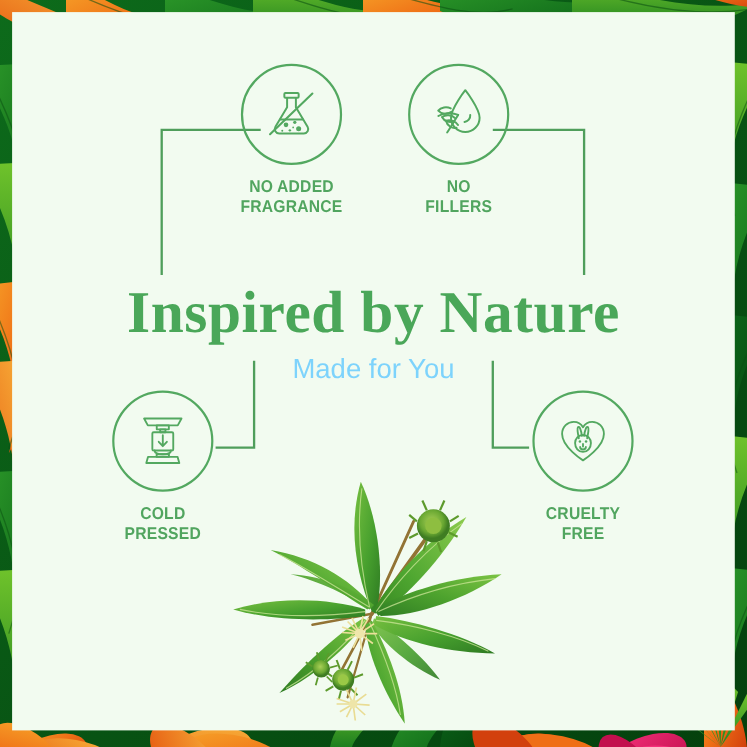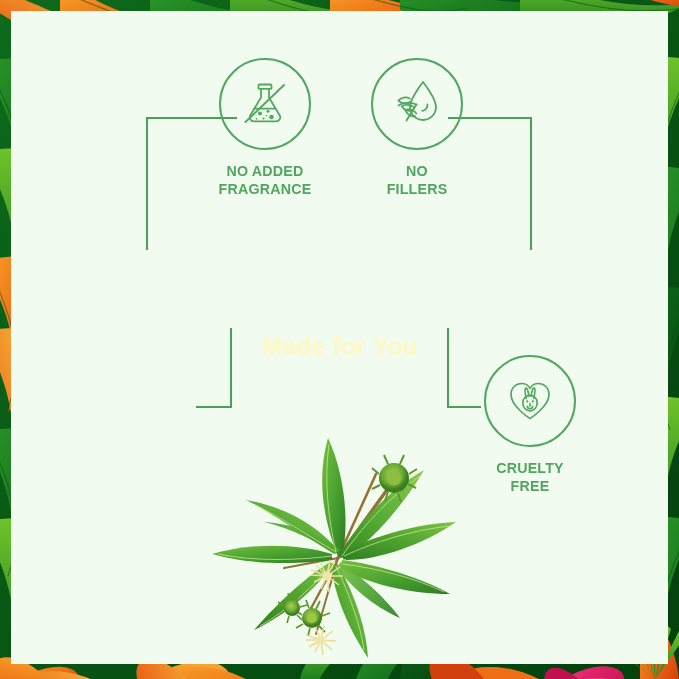--- a/index.html
+++ b/index.html
@@ -55,25 +55,24 @@
     font-family:"Liberation Serif",serif;
     font-weight:bold;
     font-size:54px;
     line-height:58px;
     color:#4aa759;
     letter-spacing:0.5px;
   }
   .subline{
     position:absolute;left:0;right:0;top:321px;text-align:center;
     font-family:"Liberation Sans",sans-serif;
-    font-weight:bold;
+    font-weight:normal;
     font-size:25px;
     line-height:30px;
-    color:#fef9c3;
-    margin-top:10px;
+    color:#7dd3fc;
   }
 
   
   .plant{position:absolute;left:188px;top:418px;width:290px;height:240px;}
   .plant svg{display:block;width:100%;height:100%;}
 </style>
 </head>
 <body>
 
 <div id="stage">
@@ -242,20 +241,38 @@
           <path d="M22.8,24.5 C19,22.6 13.8,23.4 11.4,26.6 C14.4,30 20,30.4 23.4,27.6"></path>
           <path d="M26.6,33.2 C23.6,30.4 18.2,30 14.8,32.4 C16.8,36.4 22.2,38 25.8,35.8"></path>
           <path d="M29.4,39.6 C27.2,36.2 22.2,34.4 18.4,35.8 C19.4,40.2 24,43.2 28,42.2"></path>
         </g>
       </svg>
     </div>
     <div class="cap">NO
 FILLERS</div>
   </div>
 
+  <div class="badge" id="badge-cold">
+    <div class="circ">
+      <svg width="60" height="60" viewBox="0 0 60 60">
+        <g fill="none" stroke="#53a860" stroke-width="1.7" stroke-linecap="round" stroke-linejoin="round">
+          <path d="M13,9.5 h34 l-3.4,6.2 h-27.2 Z"></path>
+          <path d="M24.5,15.7 h11 v3.6 h-11 Z"></path>
+          <path d="M27.6,19.3 h4.8 v2.6 h-4.8 Z"></path>
+          <rect x="20.5" y="21.9" width="19" height="16.6" rx="1.2"></rect>
+          <path d="M22.6,38.5 c0,2.3 2.2,3.4 7.4,3.4 s7.4,-1.1 7.4,-3.4"></path>
+          <path d="M24.4,41.9 h11.2 v2.4 h-11.2 Z"></path>
+          <path d="M16.6,44.3 h26.8 l1.6,5.6 h-30 Z"></path>
+          <path d="M30,24.6 v9.6 M26.3,30.6 L30,34.6 L33.7,30.6"></path>
+        </g>
+      </svg>
+    </div>
+    <div class="cap">COLD
+PRESSED</div>
+  </div>
 
   <div class="badge" id="badge-cruelty">
     <div class="circ">
       <svg width="60" height="60" viewBox="0 0 60 60">
         <g fill="none" stroke="#53a860" stroke-width="1.7" stroke-linecap="round" stroke-linejoin="round">
           <path d="M30,47.5 C30,47.5 11,35.5 11,23.5 C11,16.8 16,12.5 21.6,12.5 C25.4,12.5 28.4,14.6 30,17.4 C31.6,14.6 34.6,12.5 38.4,12.5 C44,12.5 49,16.8 49,23.5 C49,35.5 30,47.5 30,47.5 Z"></path>
           <path d="M26.2,27.4 C25.2,22.6 24.4,18.6 25.4,17.4 C26.8,15.8 28.4,20.4 29,25.2"></path>
           <path d="M33.8,27.4 C34.8,22.6 35.6,18.6 34.6,17.4 C33.2,15.8 31.6,20.4 31,25.2"></path>
           <path d="M30,24.4 C34.2,24.4 37.2,27.6 37.2,31.8 C37.2,36.4 34.2,39.8 30,39.8 C25.8,39.8 22.8,36.4 22.8,31.8 C22.8,27.6 25.8,24.4 30,24.4 Z"></path>
           <path d="M30,32.6 v2.4 M27.4,35.4 a2.6,2.2 0 0 0 5.2,0"></path>
@@ -263,20 +280,21 @@
         <g fill="#53a860">
           <circle cx="27.2" cy="30.4" r="1.15"></circle>
           <circle cx="32.8" cy="30.4" r="1.15"></circle>
         </g>
       </svg>
     </div>
     <div class="cap">CRUELTY
 FREE</div>
   </div>
 
+  <div class="headline">Inspired by Nature</div>
   <div class="subline">Made for You</div>
 
   <div class="plant">
     <svg viewBox="0 0 290 240" aria-hidden="true">
       <defs>
         <linearGradient id="leafA" x1="0" y1="0" x2="1" y2="1">
           <stop offset="0%" stop-color="#76bf3f"></stop>
             <stop offset="55%" stop-color="#47a02e"></stop>
             <stop offset="100%" stop-color="#2e7a22"></stop>
         </linearGradient>

